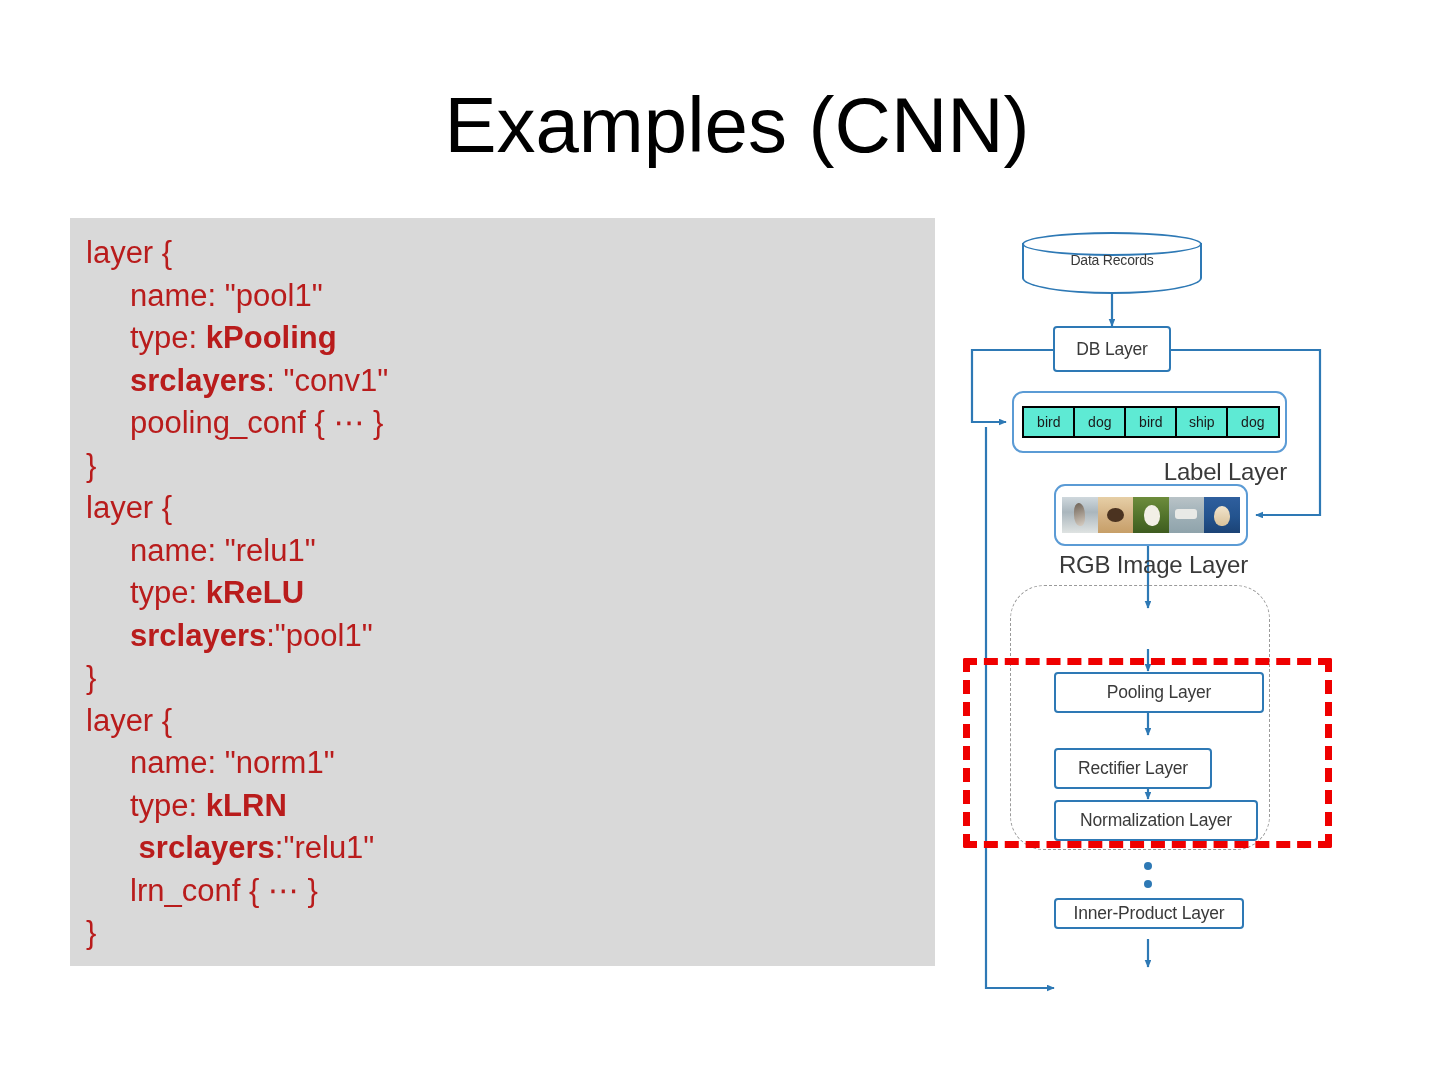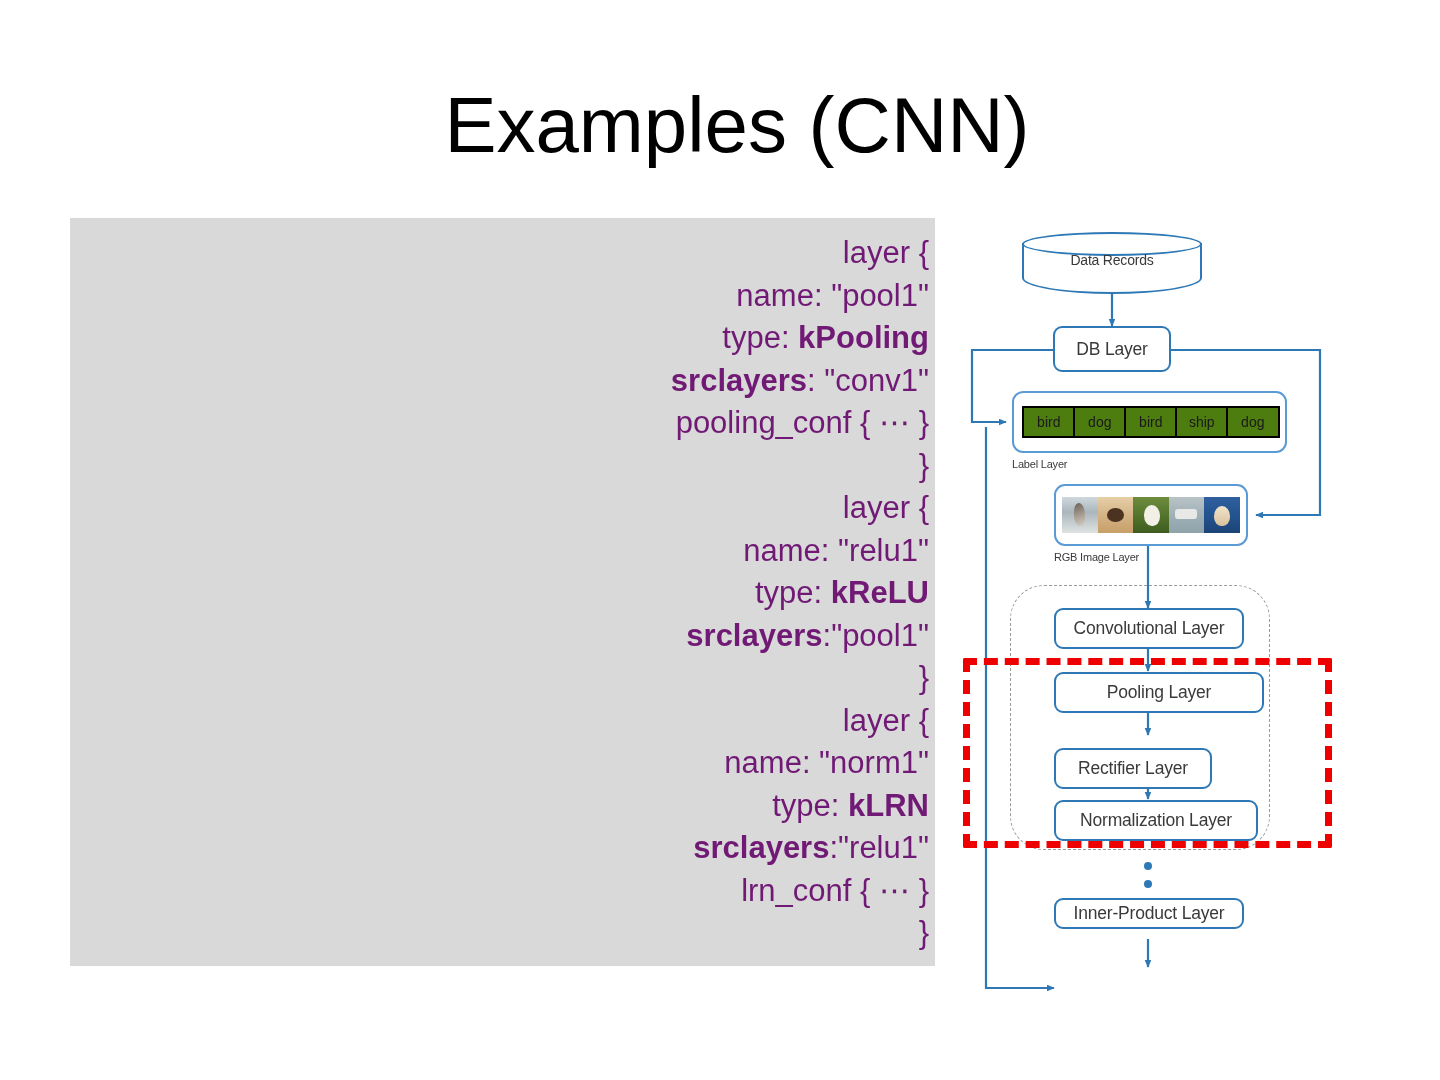--- a/index.html
+++ b/index.html
@@ -42,58 +42,57 @@
     padding: 0;
     box-sizing: border-box;
   }
   #code-listing {
     position: absolute;
     left: 16px;
     top: 14px;
     right: 6px;
     font-size: 31px;
     line-height: 42.5px;
-    color: #701a75;
+    color: #b91c1c;
     white-space: pre;
-    text-align: right;
   }
   .code-line { display: block; white-space: pre; }
   .code-line b { font-weight: 700; }
   .ind1 { padding-left: 44px; }
 
   
   #diagram {
     position: absolute;
     left: 950px;
     top: 222px;
     width: 420px;
     height: 800px;
   }
   #diagram-svg { position: absolute; left: 0; top: 0; }
 
   .dg-box {
     position: absolute;
     background: #ffffff;
     border: 2.4px solid #2e79b5;
-    border-radius: 9px;
+    border-radius: 4px;
     box-sizing: border-box;
     display: flex;
     align-items: center;
     justify-content: center;
     font-size: 17.5px;
     color: #3a3a3a;
     white-space: nowrap;
     letter-spacing: -0.2px;
   }
   .dg-caption {
     position: absolute;
-    font-size: 11px;
+    font-size: 24px;
     color: #3a3a3a;
     white-space: nowrap;
-    text-align: left;
+    text-align: right;
     letter-spacing: -0.2px;
   }
 
   
   #data-records {
     position: absolute;
     left: 72px;
     top: 10px;
     width: 180px;
     height: 62px;
@@ -146,21 +145,21 @@
     top: 184px;
     width: 255px;
     height: 32px;
     display: flex;
     box-sizing: border-box;
   }
   #label-cells .cell {
     flex: 1 1 0;
     border: 2.6px solid #000000;
     margin-right: -2.6px;
-    background: #4d7c0f;
+    background: #5eead4;
     box-sizing: border-box;
     display: flex;
     align-items: center;
     justify-content: center;
     font-size: 14px;
     color: #1a1a1a;
   }
 
   
   #rgb-layer-box {
@@ -294,21 +293,20 @@
       <div class="thumb th-bird"></div>
       <div class="thumb th-dog1"></div>
       <div class="thumb th-chick"></div>
       <div class="thumb th-ship"></div>
       <div class="thumb th-dog2"></div>
     </div>
   <div class="dg-caption" style="left:104px; top:329px; width:194px;">RGB Image Layer</div>
 
   <div id="group-dash"></div>
 
-  <div class="dg-box" style="left:104px; top:386px; width:190px; height:41px;">Convolutional Layer</div>
   <div class="dg-box" style="left:104px; top:450px; width:210px; height:41px;">Pooling Layer</div>
   <div class="dg-box" style="left:104px; top:526px; width:158px; height:41px;">Rectifier Layer</div>
   <div class="dg-box" style="left:104px; top:578px; width:204px; height:41px;">Normalization Layer</div>
 
   <div id="highlight-box"></div>
 
   <div class="vdot" style="left:194px; top:640px;"></div>
   <div class="vdot" style="left:194px; top:658px;"></div>
   <div class="vdot" style="left:194px; top:676px;"></div>
 

